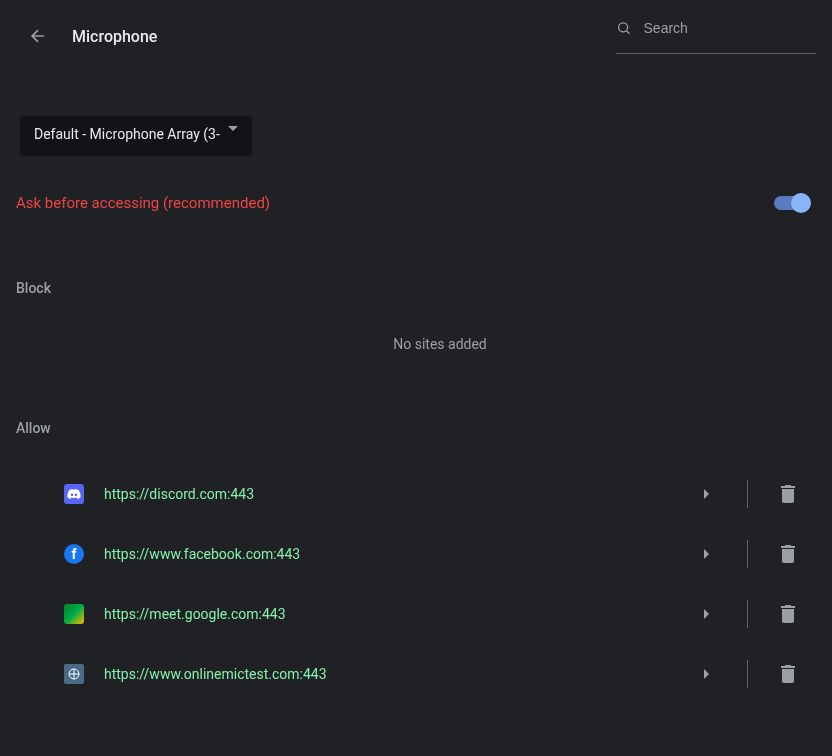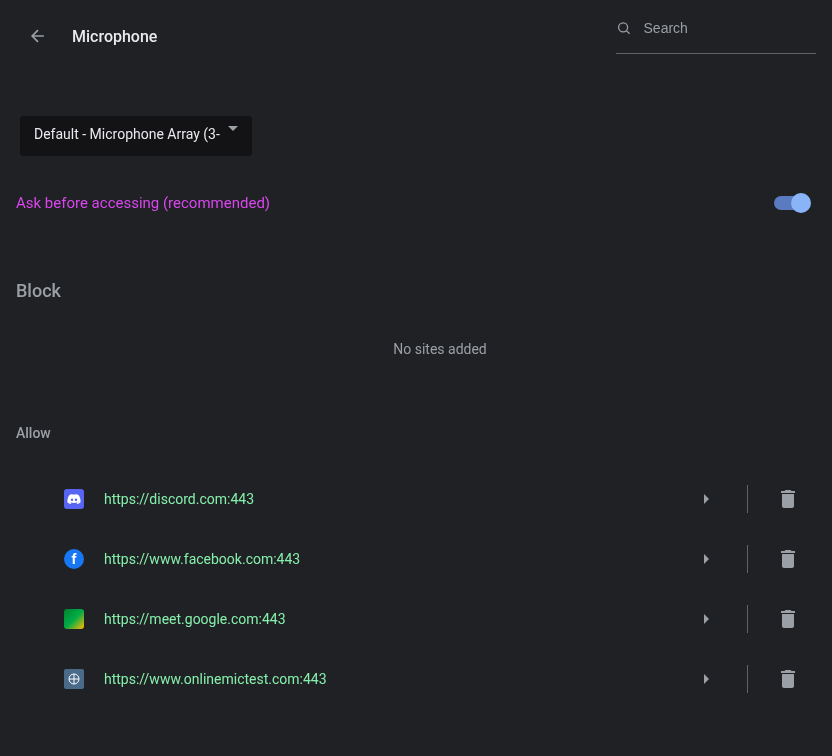--- a/index.html
+++ b/index.html
@@ -85,41 +85,41 @@
     .setting-row {
       display: flex;
       align-items: center;
       justify-content: space-between;
       margin-top: 38px;
       padding-left: 0;
       padding-right: 8px;
     }
     .setting-label {
       font-size: 15px;
-      color: #d946ef;
+      color: #ef4444;
     }
     .toggle {
       position: relative;
       width: 34px;
       height: 14px;
       background: #5a7bbf;
       border-radius: 7px;
       cursor: pointer;
     }
     .toggle-thumb {
       position: absolute;
       right: -3px;
       top: -3px;
       width: 20px;
       height: 20px;
       background: #8ab4f8;
       border-radius: 50%;
     }
     .section-header {
-      font-size: 18px;
+      font-size: 14px;
       color: #9aa0a6;
       margin-top: 68px;
       font-weight: 500;
     }
     .empty-msg {
       color: #9aa0a6;
       font-size: 14px;
       margin-top: 40px;
       margin-left: 48px;
       text-align: center;

